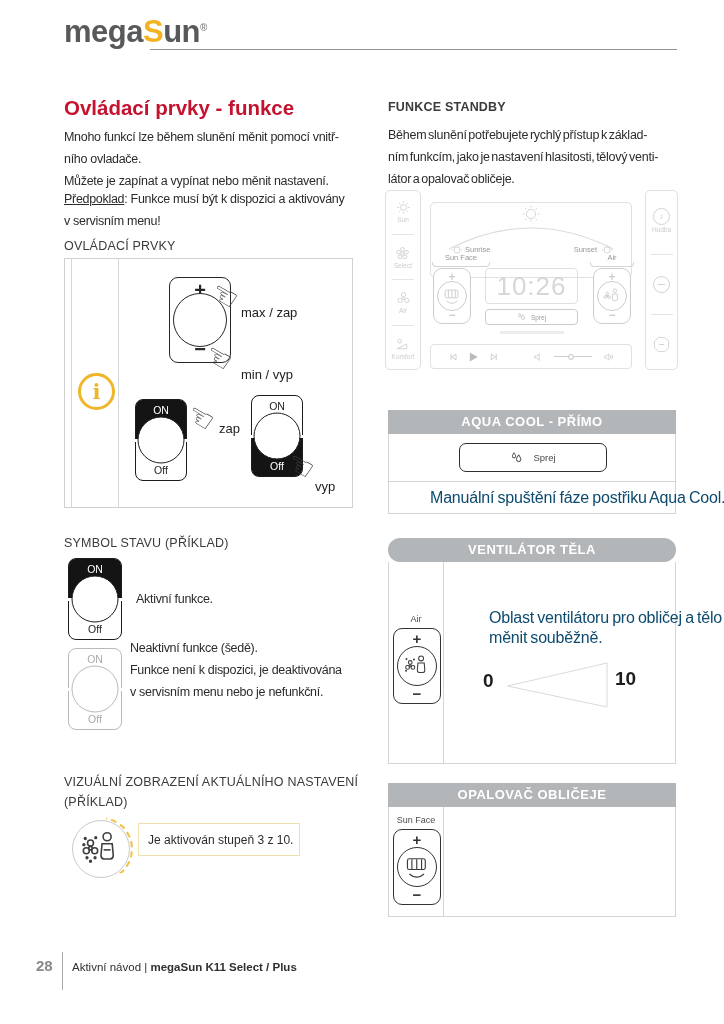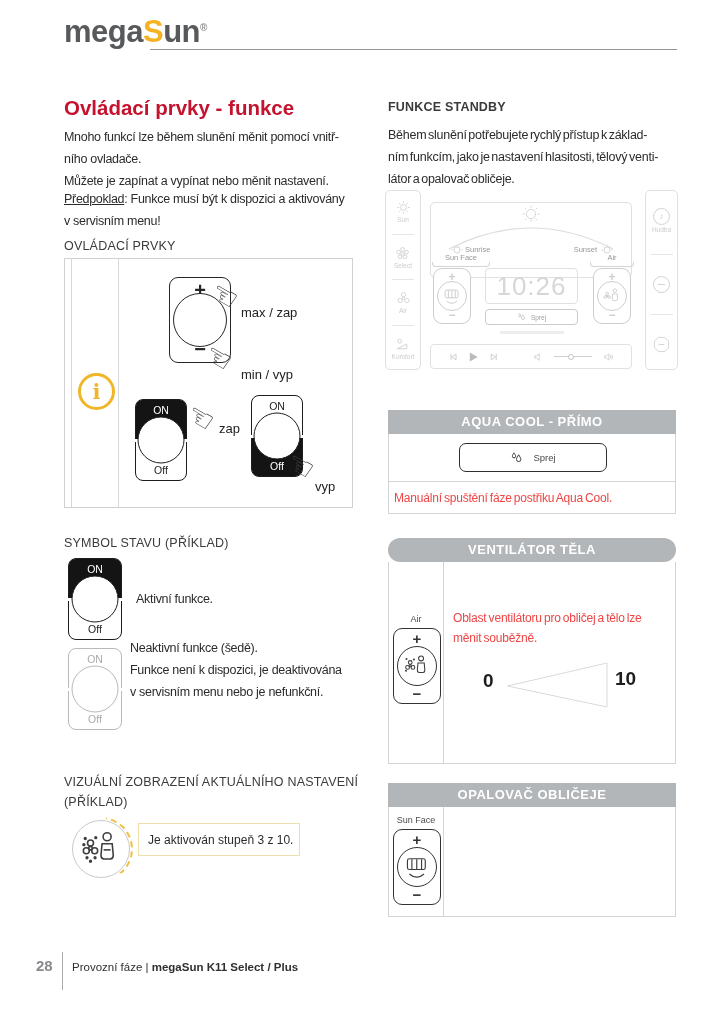--- a/index.html
+++ b/index.html
@@ -86,21 +86,21 @@
   
   .banner { position:absolute; left:388px; width:288px; height:24px; background:#b3b6b8; color:#fff;
             font-weight:bold; font-size:13px; letter-spacing:0.5px; text-align:center; line-height:24px; }
   .gbox { position:absolute; left:388px; width:288px; border:1px solid #d2d4d5; border-top:none; background:#fff; }
   .cell-div { position:absolute; left:54px; top:0; bottom:0; width:1px; background:#d2d4d5; }
   .ctl-label { position:absolute; font-size:9px; color:#4c4c4c; text-align:center; }
   .spray-btn { position:absolute; left:70px; top:9px; width:148px; height:29px; border:1.4px solid #2e2e2e; border-radius:7px;
                display:flex; align-items:center; justify-content:center; gap:10px; }
   .spray-btn span { font-size:9.5px; color:#4a4a4a; }
   .hdiv { position:absolute; left:0; right:0; height:1px; background:#d2d4d5; }
-  .desc { position:absolute; font-size:12px; line-height:20px; color:#ef4444; white-space:pre; letter-spacing:-0.2px; word-spacing:-1px; }
+  .desc { position:absolute; font-size:16px; line-height:20px; color:#0c4a6e; white-space:pre; letter-spacing:-0.2px; word-spacing:-1px;margin-left:36px; }
   .scale-num { position:absolute; font-size:19px; font-weight:bold; color:#1d1d1d; }
 
   
   .person-circle { position:absolute; left:72px; top:820px; width:58px; height:58px; border:1.4px solid #c9cacb; border-radius:50%;
                    display:flex; align-items:center; justify-content:center; background:#fff; }
   .person-circle::after { content:""; position:absolute; inset:-4px; border:2px dashed #f1c040; border-radius:50%;
                           clip-path: inset(0 0 12% 58%); }
   .note-box { position:absolute; left:138px; top:823px; width:162px; height:33px; border:1px solid #eedfac;
               font-size:12px; color:#2b2b2b; display:flex; align-items:center; padding-left:9px; }
 
@@ -419,15 +419,15 @@
             <path d="M7 5v7.5 M10.8 5v7.5 M14.6 5v7.5"></path>
             <path d="M5 16.5 c4 3.6 8.5 2.8 11.5 0"></path>
         </svg>
       </div>
       <div class="minus">−</div>
     </div>
   </div>
 
   <div class="foot-num">28</div>
   <div class="foot-line"></div>
-  <div class="foot-text"><span>Provozní fáze | </span><b>megaSun K11 Select / Plus</b></div>
+  <div class="foot-text"><span>Aktivní návod | </span><b>megaSun K11 Select / Plus</b></div>
 
 </div>
 
 </body></html>

